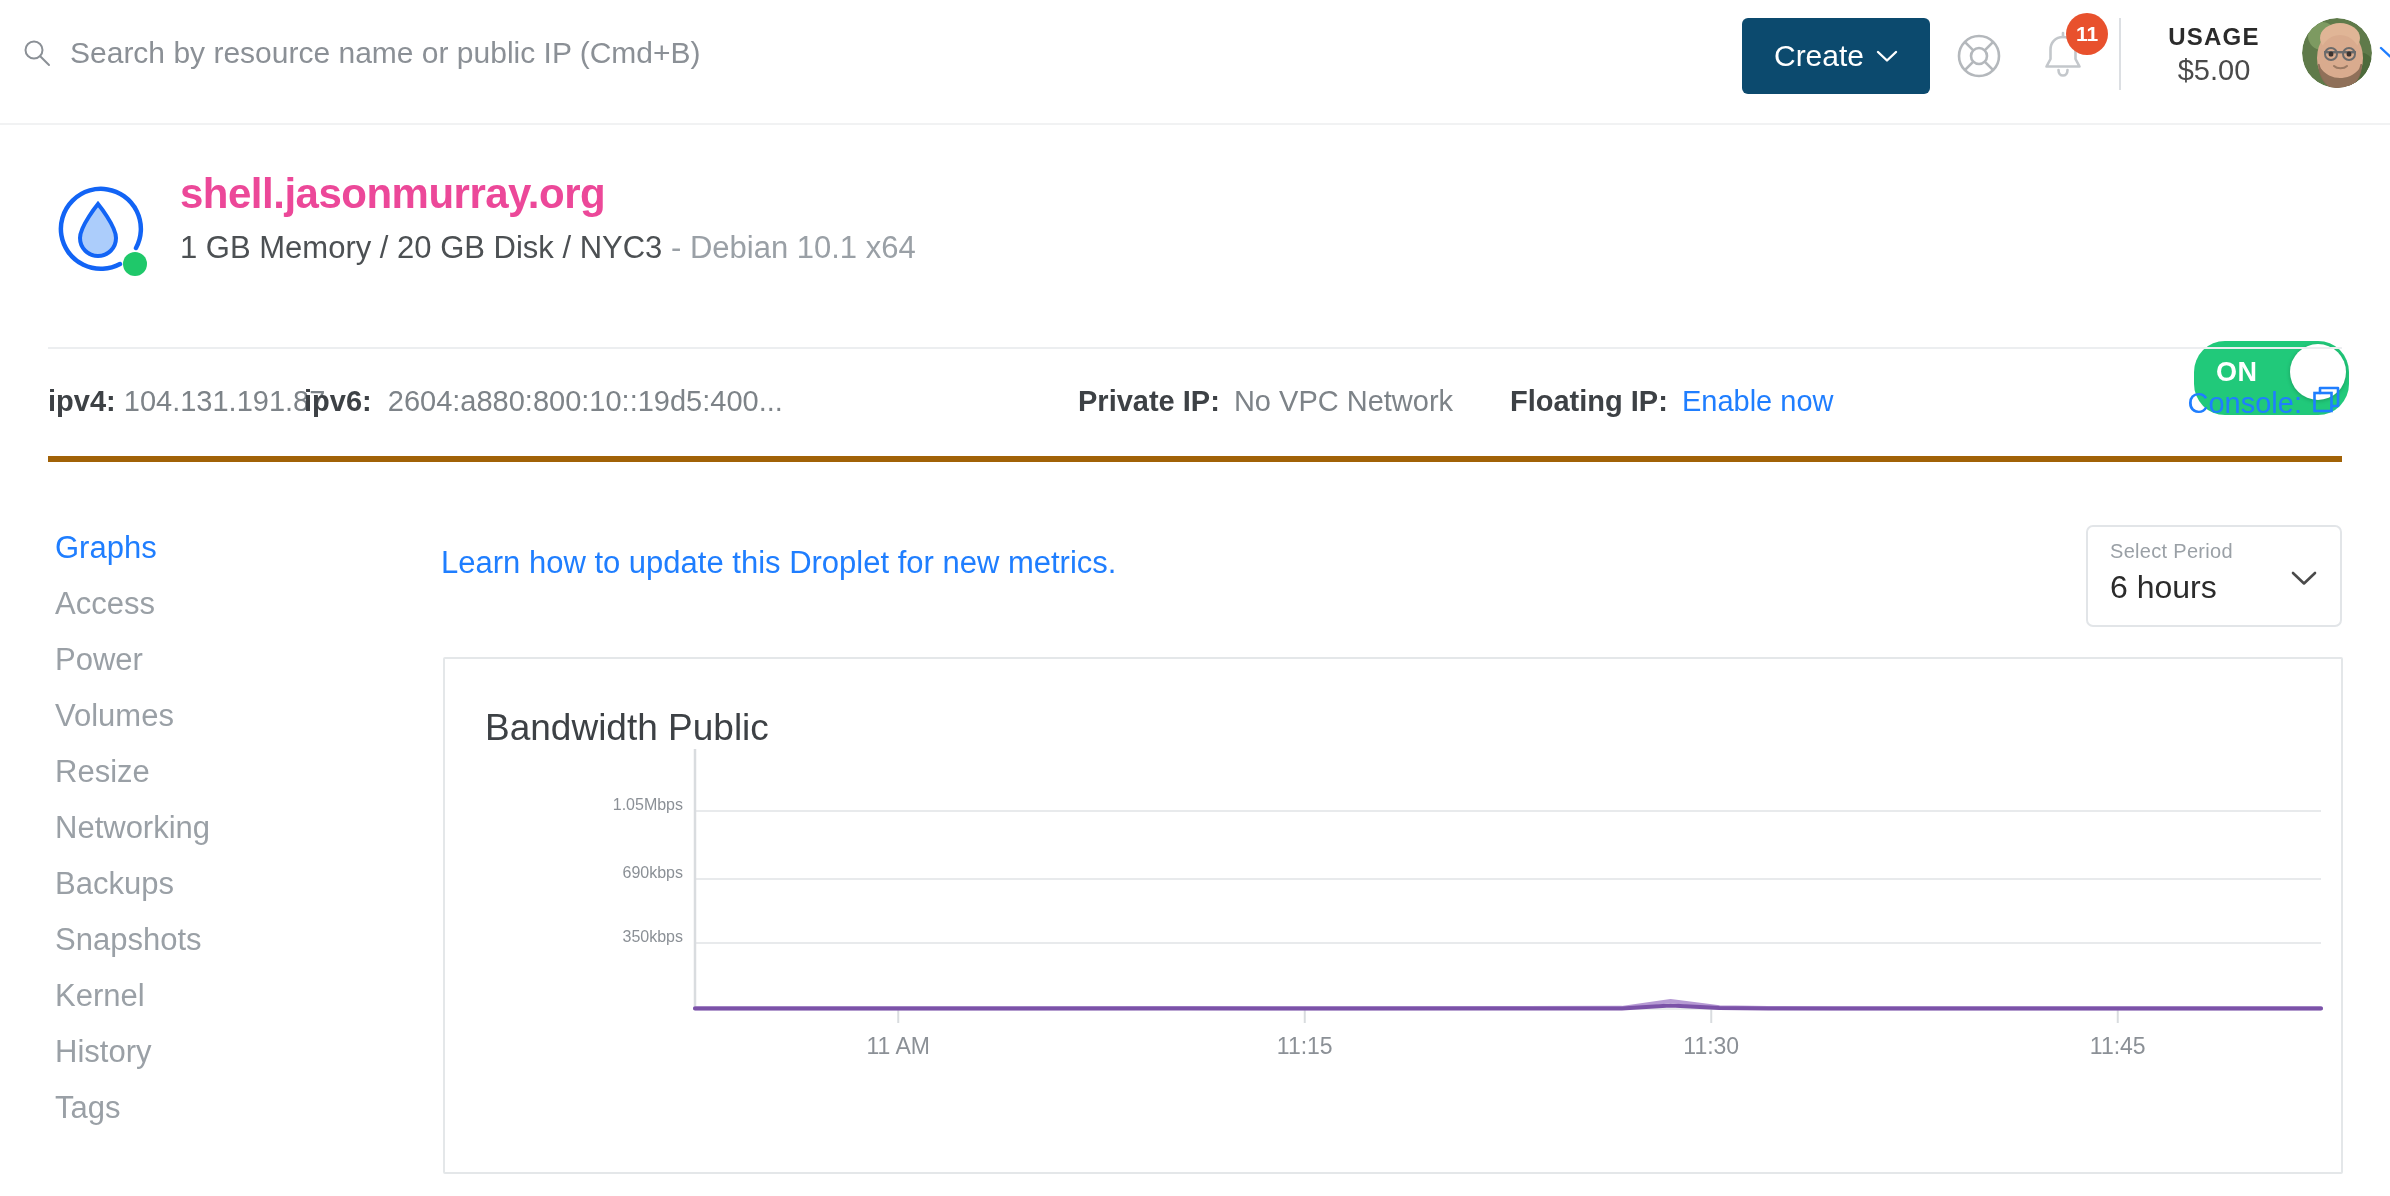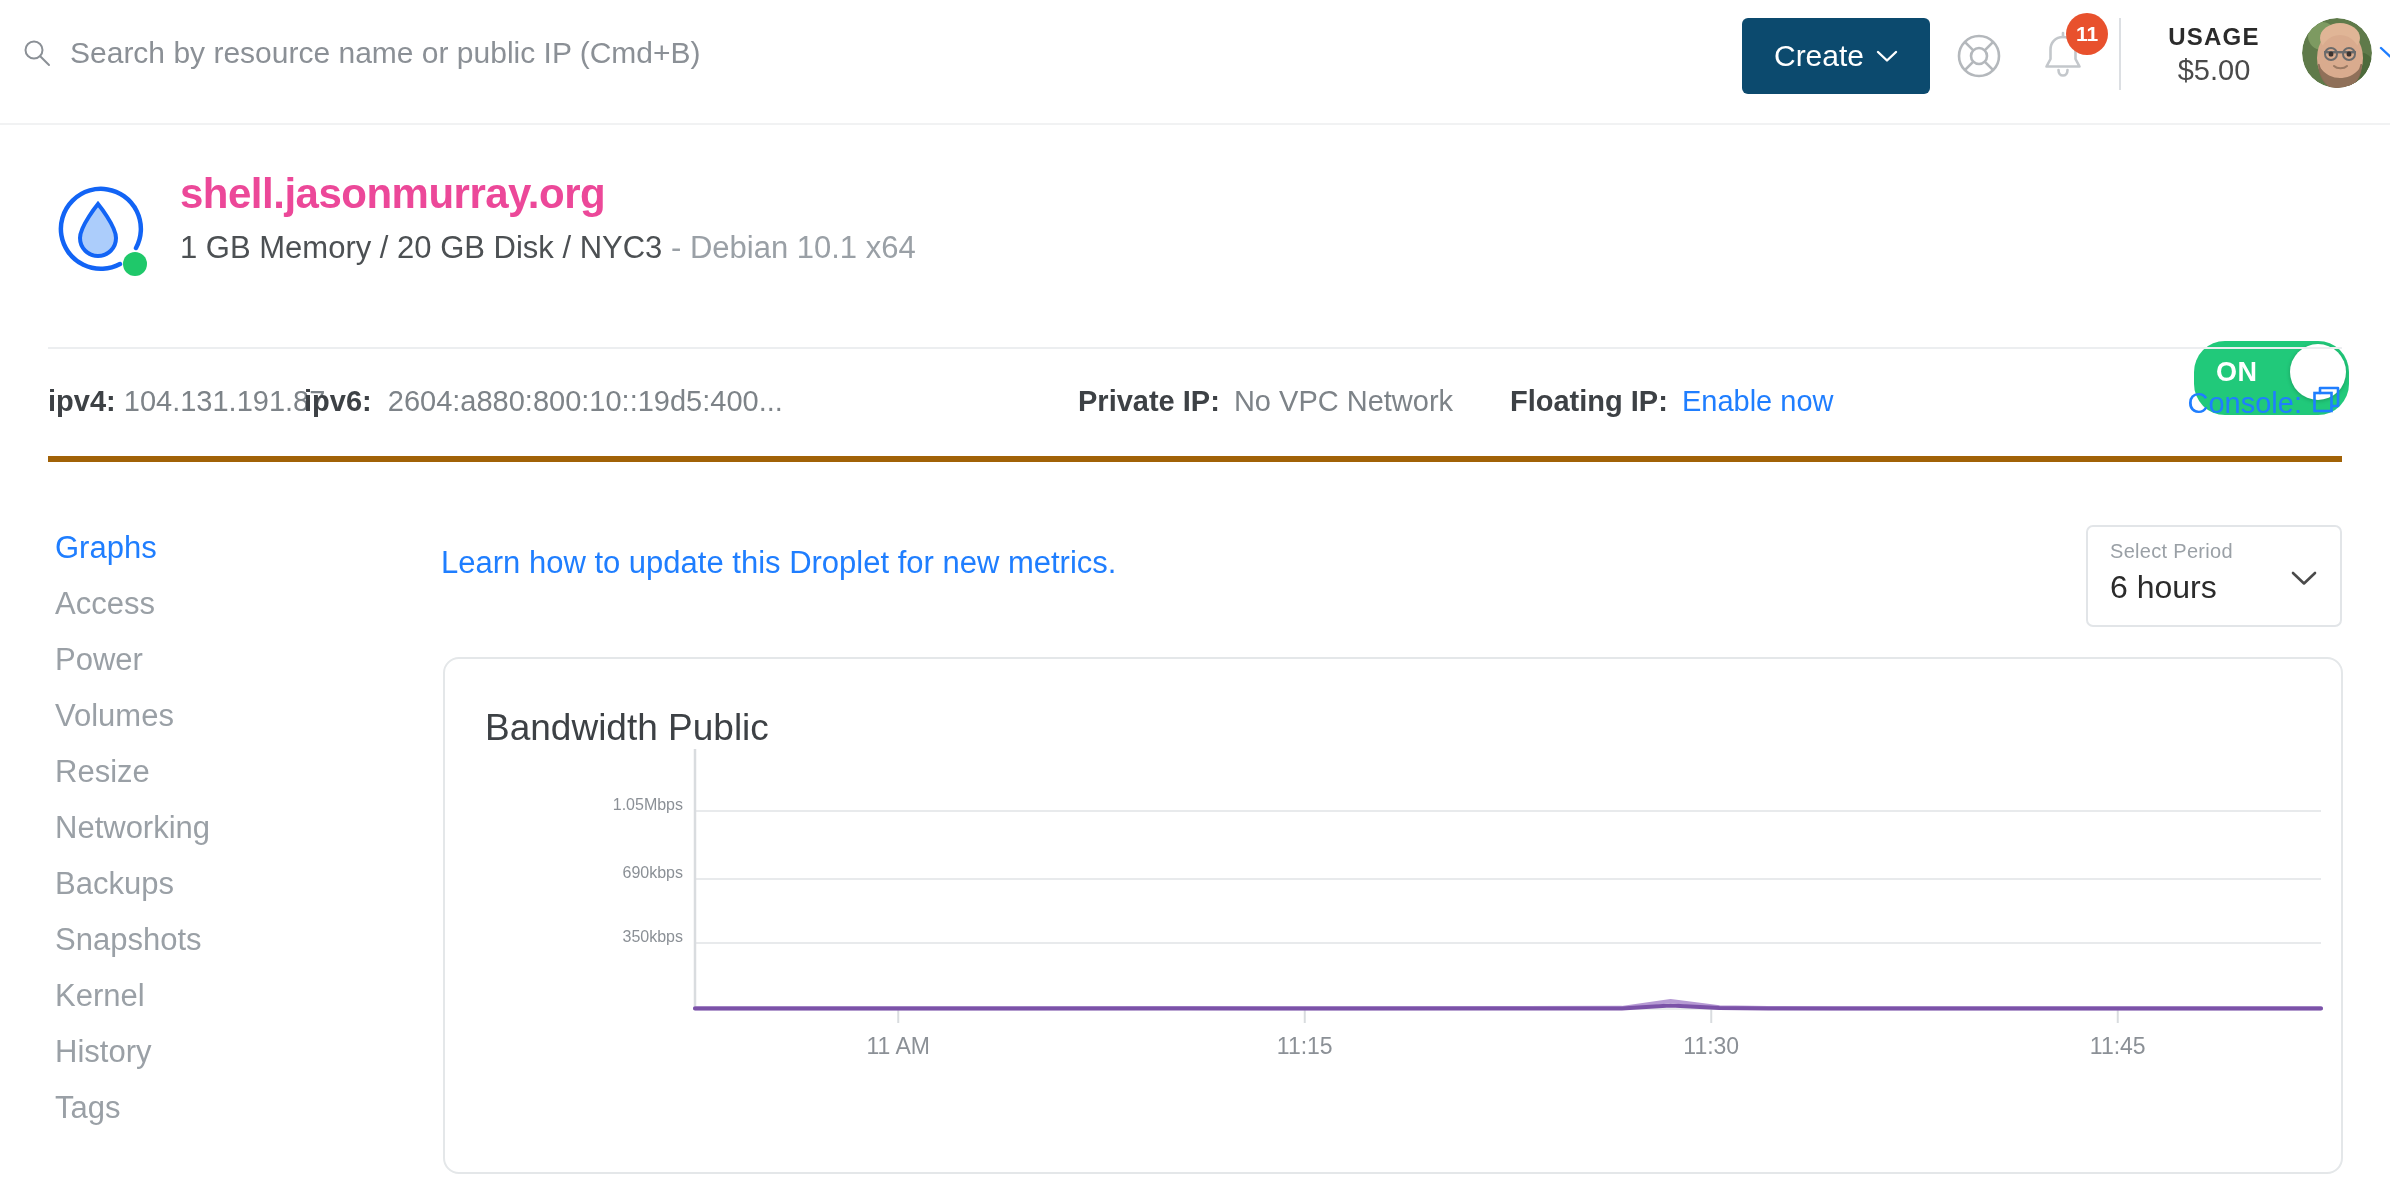--- a/index.html
+++ b/index.html
@@ -300,21 +300,21 @@
   }
 
   
   .chart-card {
     position: absolute;
     left: 443px;
     top: 657px;
     width: 1900px;
     height: 517px;
     border: 2px solid #e4e7e9;
-    border-radius: 16px;
+    border-radius: 2px;
     background: #fff;
     box-sizing: border-box;
   }
   .chart-title {
     position: absolute;
     left: 40px;
     top: 48px;
     font-size: 37px;
     color: #3d4145;
   }

